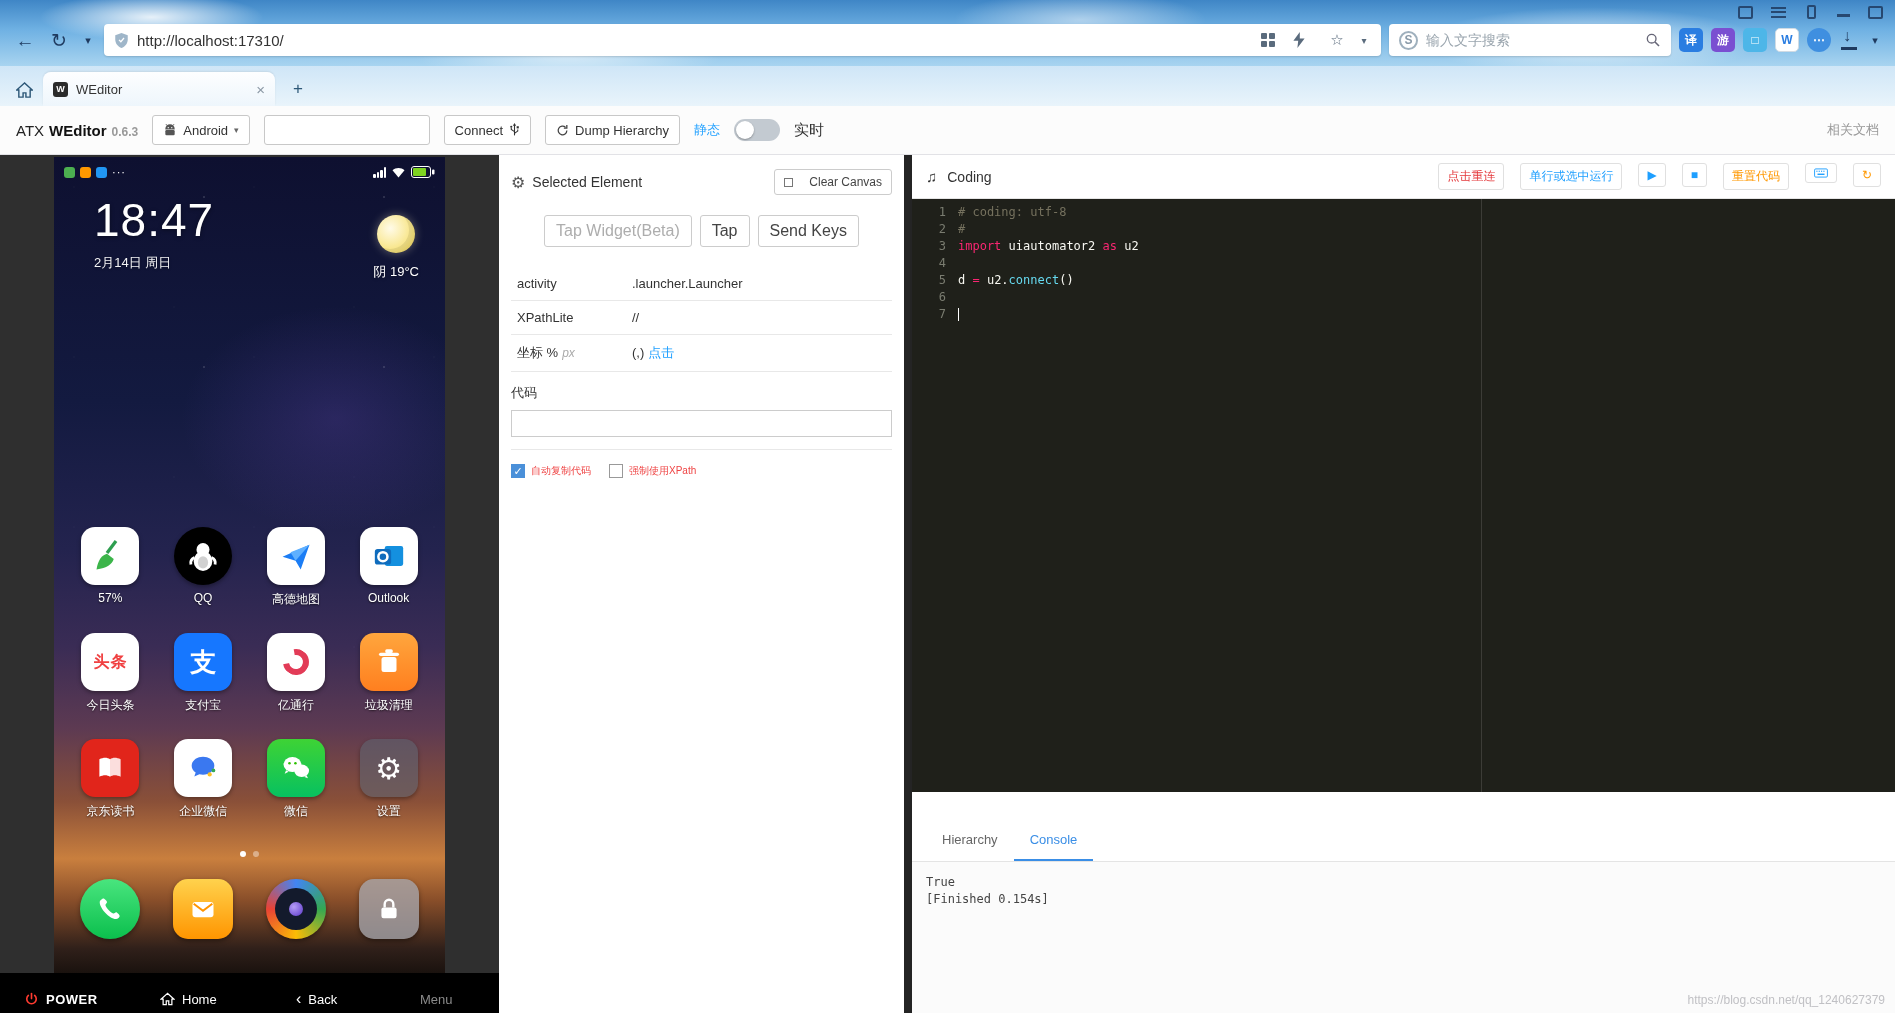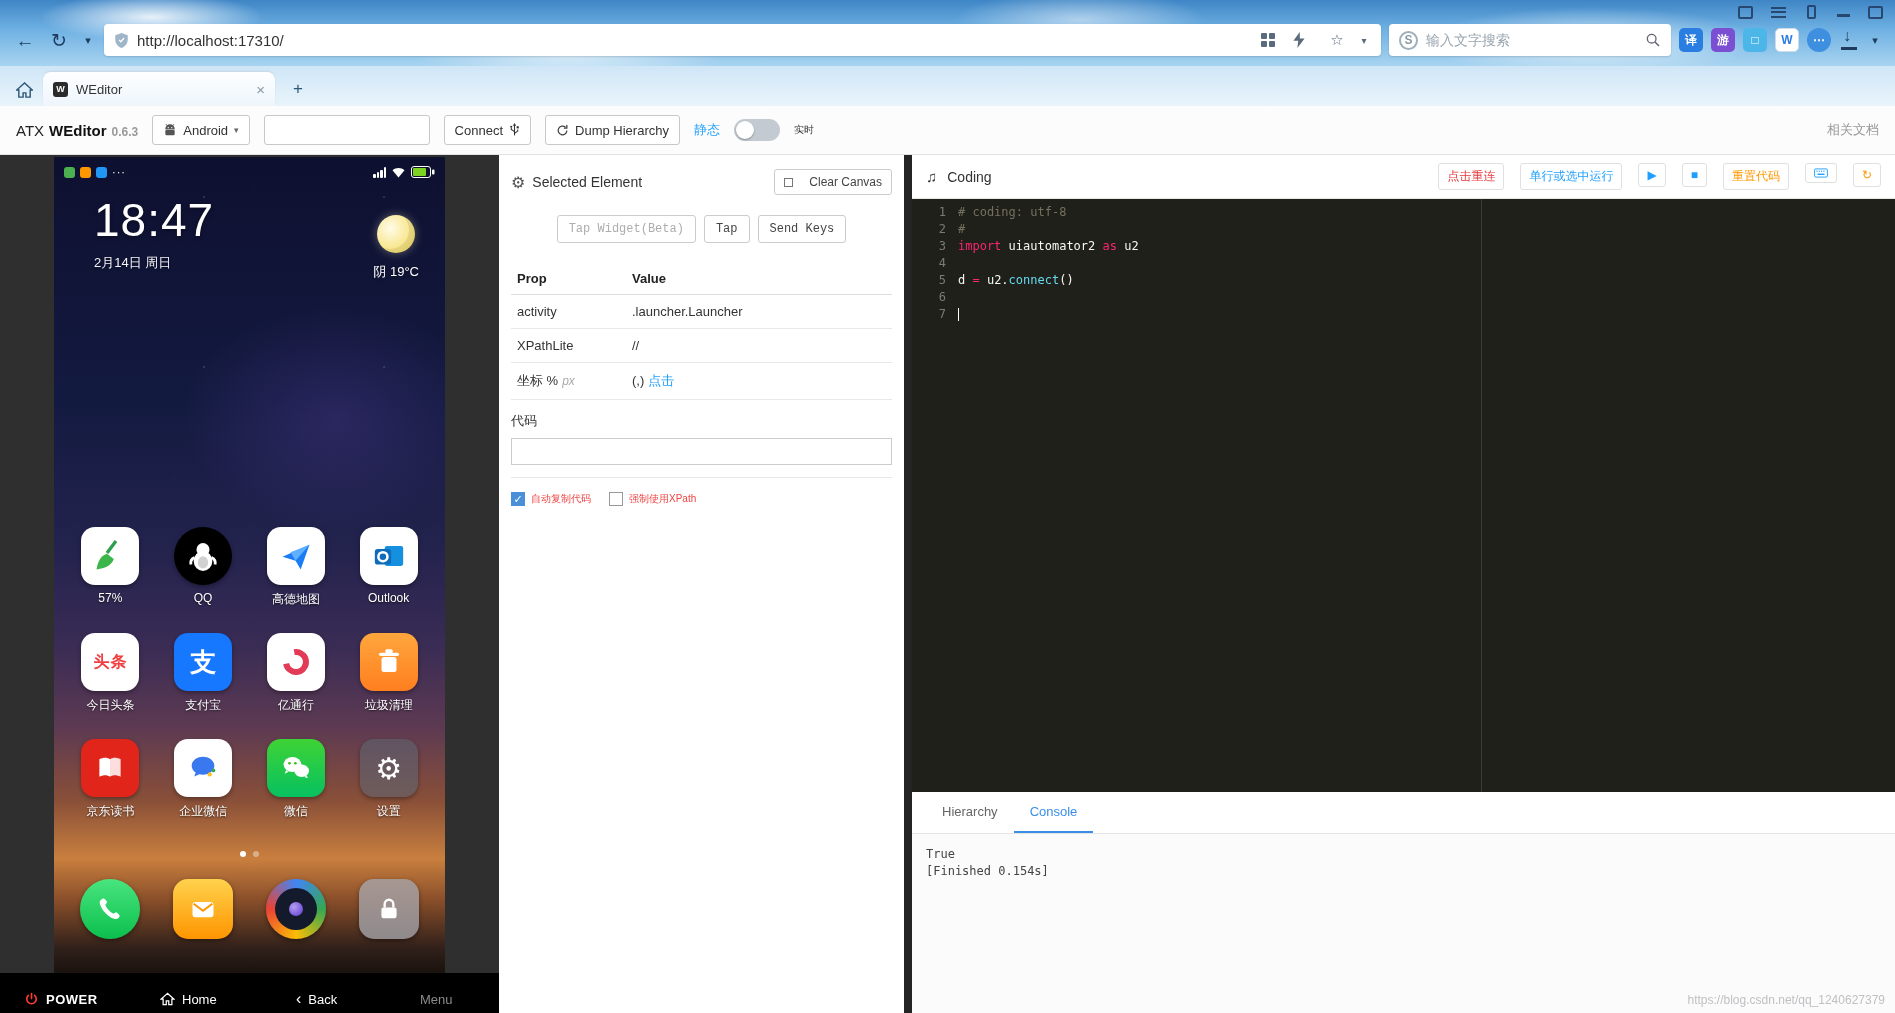--- a/index.html
+++ b/index.html
@@ -50,21 +50,21 @@
 
   
   .toolbar { position:absolute; left:0; top:106px; width:100%; height:49px; background:#fcfcfc; border-bottom:1px solid #e2e2e6; display:flex; align-items:center; padding:0 16px; gap:14px; }
   .brand { display:flex; align-items:baseline; gap:5px; }
   .brand .atx { font-size:15px; color:#222; }
   .brand .wname { font-size:15px; font-weight:bold; color:#111; }
   .brand .ver { font-size:12px; color:#999;font-weight:bold; }
   .ctl { height:30px; border:1px solid #c8c8c8; border-radius:3px; background:#fff; font-size:13px; color:#333; display:flex; align-items:center; padding:0 10px; gap:6px; cursor:pointer; }
   .serial-input { width:166px; cursor:text; }
   .mode-static { color:#1E9FFF; font-size:13px; }
-  .mode-realtime { color:#333; font-size:10px; }
+  .mode-realtime { color:#333; font-size:15px; }
   .toggle { width:46px; height:22px; border-radius:11px; background:#c3cad1; position:relative; cursor:pointer; }
   .toggle .knob { position:absolute; left:2px; top:2px; width:18px; height:18px; border-radius:50%; background:#fff; box-shadow:0 1px 2px rgba(0,0,0,.3); }
   .docs-link { margin-left:auto; font-size:13px; color:#999; cursor:pointer; }
 
   
   .main { position:absolute; left:0; top:155px; right:0; bottom:0; }
 
   
   .device-panel { position:absolute; left:0; top:0; width:499px; height:100%; background:#2f2f2f; }
   .phone { position:absolute; left:54px; top:2px; width:391px; height:816px; overflow:hidden; cursor:crosshair;
@@ -129,21 +129,21 @@
   .chev { font-size:16px; line-height:1; }
 
   
   .inspector { position:absolute; left:499px; top:0; width:405px; height:100%; background:#fff; padding:14px 12px; font-size:13px; color:#333; }
   .insp-head { display:flex; align-items:center; }
   .gear { font-size:16px; color:#555; }
   .insp-title { font-size:14px; margin-left:7px; color:#333; }
   .clear-btn { margin-left:auto; border:1px solid #ccc; border-radius:3px; background:#fff; font-size:12px; color:#444; padding:5px 9px; display:flex; align-items:center; gap:16px; cursor:pointer; }
   .clear-box { width:9px; height:9px; border:1px solid #777; display:inline-block; }
   .tapbtns { display:flex; justify-content:center; gap:8px; margin-top:20px; }
-  .tbtn { border:1px solid #ccc; border-radius:3px; background:#fff; font-size:12px; padding:6px 11px; color:#444; cursor:pointer;font-family:Liberation Mono, monospace; }
+  .tbtn { border:1px solid #ccc; border-radius:3px; background:#fff; font-size:16px; padding:6px 11px; color:#444; cursor:pointer; }
   .tbtn.dis { color:#adadad; }
   .prop-table { width:100%; border-collapse:collapse; margin-top:20px; }
   .prop-table th { text-align:left; font-size:13px; padding:8px 6px; border-bottom:1px solid #ddd; font-weight:bold; color:#222; }
   .prop-table td { padding:9px 6px; border-bottom:1px solid #e8e8e8; font-size:13px; color:#333; }
   .prop-table .c1 { width:115px; }
   .px-sfx { color:#aaa; font-style:italic; font-size:12px; margin-left:4px; }
   .blue-link { color:#1E9FFF; cursor:pointer; margin-left:4px; }
   .code-label { margin-top:12px; font-size:13px; color:#333; }
   .code-input { width:100%; height:27px; border:1px solid #ccc; margin-top:8px; font-size:13px; padding:0 6px; outline:none; font-family:"Liberation Sans",sans-serif; }
   .insp-divider { border:none; border-top:1px solid #e8e8e8; margin-top:12px; }
@@ -167,21 +167,21 @@
   .cbtn.orange { color:#ff9800; }
   .editor { height:593px; flex:none; position:relative; background:#1f201a; display:flex; font-family:"DejaVu Sans Mono",monospace; font-size:12px; line-height:17px; padding-top:5px; cursor:text; }
   .gutter { width:46px; flex:none; text-align:right; padding-right:12px; color:#7a7c70; }
   .codecol { flex:1; color:#f8f8f2; }
   .ed-line { white-space:pre; height:17px; }
   .tok-com { color:#75715e; }
   .tok-kw { color:#f92672; }
   .tok-fn { color:#66d9ef; }
   .cursor { display:inline-block; width:1px; height:13px; background:#fff; vertical-align:middle; }
   .ruler { position:absolute; left:569px; top:0; bottom:0; width:1px; background:rgba(255,255,255,.13); pointer-events:none; }
-  .btabs { height:42px; flex:none; border-bottom:1px solid #e4e4e4; display:flex; align-items:stretch; padding-left:14px; background:#fff; }
+  .btabs { height:42px; flex:none; border-bottom:1px solid #e4e4e4; display:flex; align-items:stretch; padding-left:14px; background:#fff;margin-top:28px; }
   .btab { display:flex; align-items:center; padding:0 16px; font-size:13px; color:#666; cursor:pointer; border-bottom:2px solid transparent; }
   .btab.active { color:#3a8ee6; border-bottom-color:#3a8ee6; }
   .console-out { flex:1; background:#fbfbfb; padding:12px 14px; font-family:"DejaVu Sans Mono",monospace; font-size:12px; line-height:17px; color:#444; position:relative; }
   .watermark { position:absolute; right:10px; bottom:6px; font-size:12px; color:rgba(185,185,190,.9); }
 
   svg { display:block; }
 </style>
 </head>
 <body>
 
@@ -521,24 +521,20 @@
           <span>Clear Canvas</span>
         </button>
       </div>
       <div class="tapbtns">
         <button class="tbtn dis">Tap Widget(Beta)</button>
         <button class="tbtn">Tap</button>
         <button class="tbtn">Send Keys</button>
       </div>
       <table class="prop-table">
         <tbody>
-            <tr>
-          <th class="c1">Prop</th>
-          <th>Value</th>
-        </tr>
         <tr>
           <td class="c1">activity</td>
           <td>.launcher.Launcher</td>
         </tr>
         <tr>
           <td class="c1">XPathLite</td>
           <td>//</td>
         </tr>
         <tr>
           <td class="c1">

